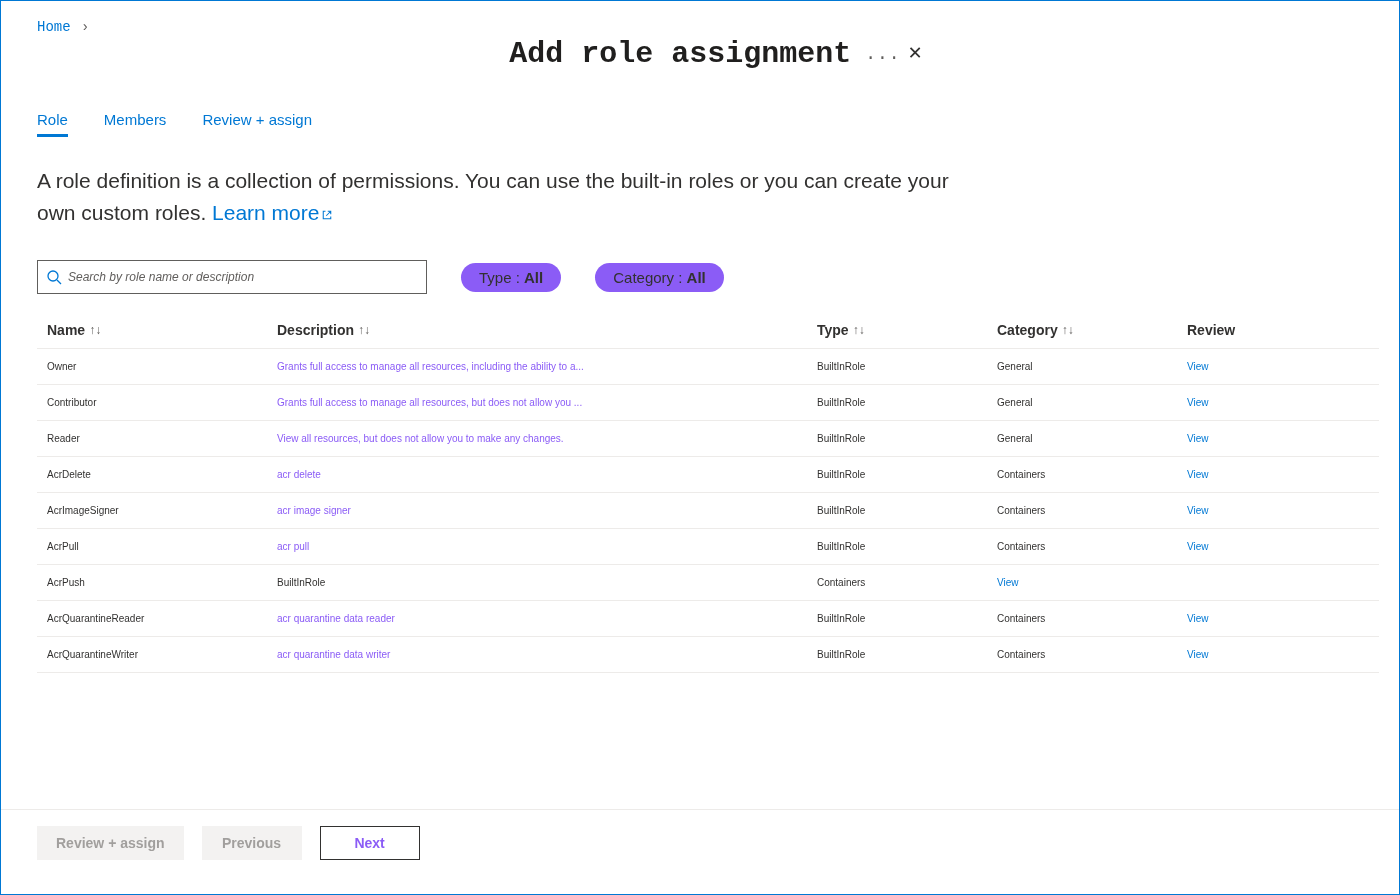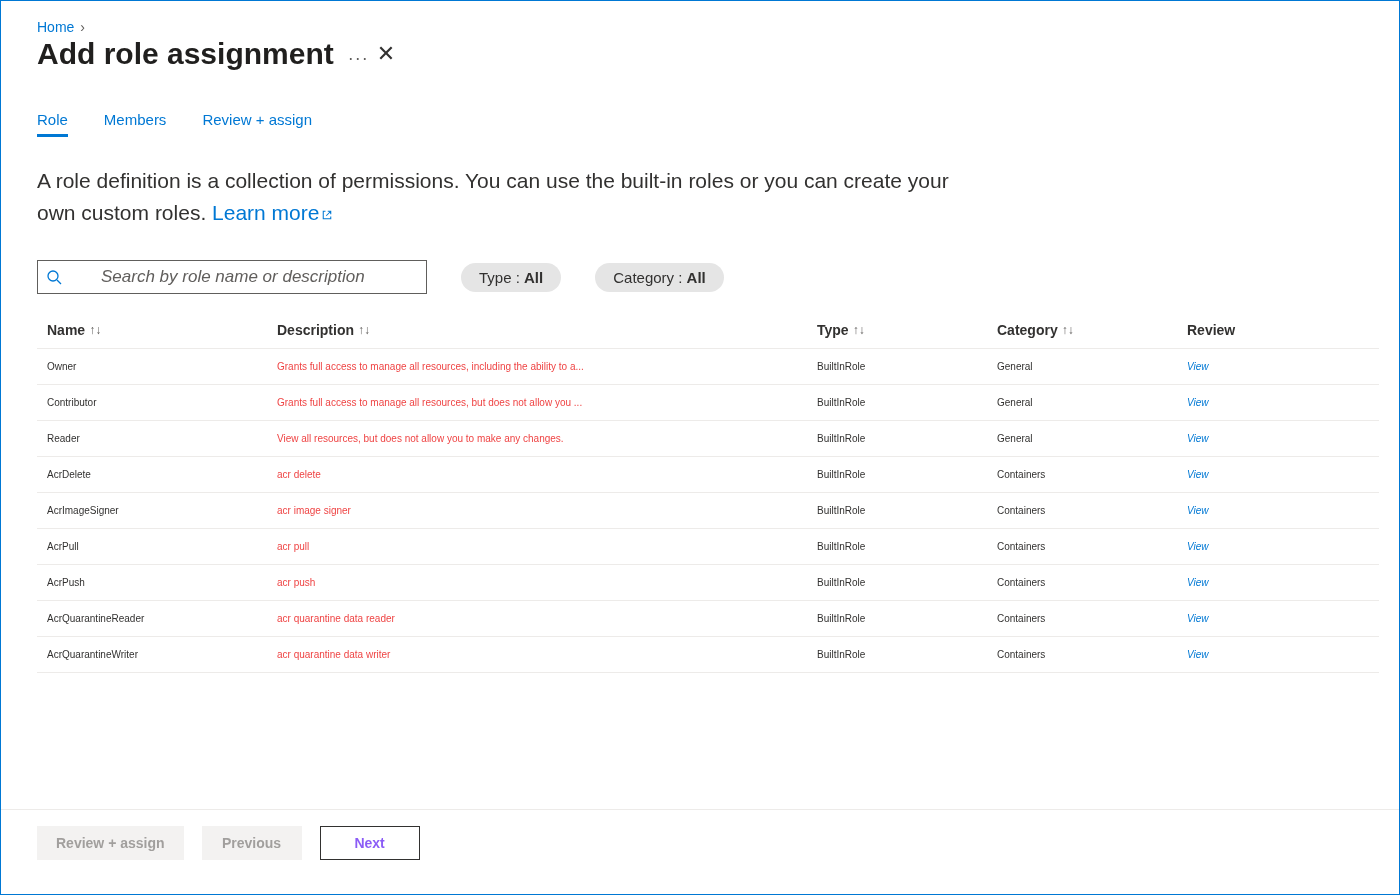--- a/index.html
+++ b/index.html
@@ -13,32 +13,34 @@
       width: 1400px;
       height: 895px;
       border: 1px solid #0078d4;
       display: flex;
       flex-direction: column;
       overflow: hidden;
       position: relative;
     }
     .header-area {
       padding: 18px 28px 0 36px;
+      font-family: Liberation Mono, monospace;
     }
     .breadcrumb {
       font-size: 14px;
       color: #0078d4;
       margin-bottom: 2px;
     }
     .breadcrumb a { color: #0078d4; text-decoration: none; cursor: pointer; }
     .breadcrumb .chevron { color: #605e5c; margin: 0 2px; }
     .title-row {
       display: flex;
       align-items: center;
-      justify-content: flex-start;
+      justify-content: center;
+      margin-left: 31px;
     }
     .title-left { display: flex; align-items: center; gap: 14px; }
     .page-title {
       font-size: 30px;
       font-weight: 600;
       color: #201f1e;
     }
     .more-dots {
       font-size: 18px;
       color: #605e5c;
@@ -105,29 +107,28 @@
       border: 1px solid #605e5c;
       height: 34px;
       width: 390px;
       padding: 0 8px;
       gap: 6px;
     }
     .search-box svg { width: 16px; height: 16px; }
     .search-box input {
       border: none;
       outline: none;
-      font-size: 17px;
+      font-size: 12px;
       flex: 1;
       color: #323130;
       font-style: italic;
-      margin-left: 33px;
     }
     .search-box input::placeholder { color: #605e5c; font-style: italic; }
     .pill {
-      background: #e5e5e5;
+      background: #8b5cf6;
       border-radius: 18px;
       padding: 6px 18px;
       font-size: 15px;
       cursor: pointer;
       color: #323130;
     }
     .pill .pill-label { color: #323130; }
     .pill .pill-value { font-weight: 700; }
     .table {
       width: 100%;
@@ -148,23 +149,23 @@
     .trow {
       padding: 12px 4px 12px 10px;
       color: #323130;
       font-size: 10px;
     }
     .trow .desc {
       white-space: nowrap;
       overflow: hidden;
       text-overflow: ellipsis;
       padding-right: 10px;
-      color: #ef4444;
-    }
-    .view-link { color: #0078d4; cursor: pointer; font-style: italic; }
+      color: #8b5cf6;
+    }
+    .view-link { color: #0078d4; cursor: pointer; }
     .footer-bar {
       border-top: 1px solid #edebe9;
       padding: 16px 36px;
       display: flex;
       gap: 18px;
       background: #fff;
     }
     .btn {
       height: 34px;
       padding: 0 18px;
@@ -306,21 +307,20 @@
           </div>
           <div class="trow">
             <div>AcrPull</div>
             <div class="desc">acr pull</div>
             <div>BuiltInRole</div>
             <div>Containers</div>
             <div><span class="view-link">View</span></div>
           </div>
           <div class="trow">
             <div>AcrPush</div>
-            <div class="desc">acr push</div>
             <div>BuiltInRole</div>
             <div>Containers</div>
             <div><span class="view-link">View</span></div>
           </div>
           <div class="trow">
             <div>AcrQuarantineReader</div>
             <div class="desc">acr quarantine data reader</div>
             <div>BuiltInRole</div>
             <div>Containers</div>
             <div><span class="view-link">View</span></div>

